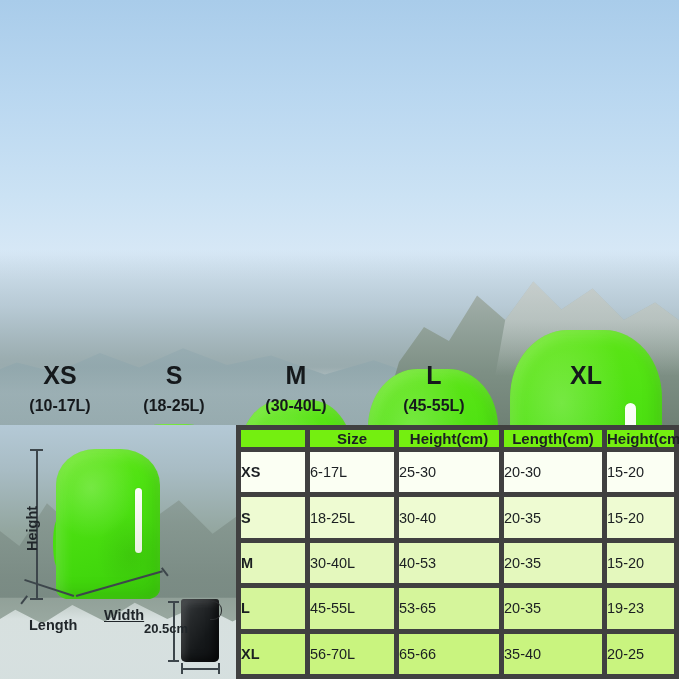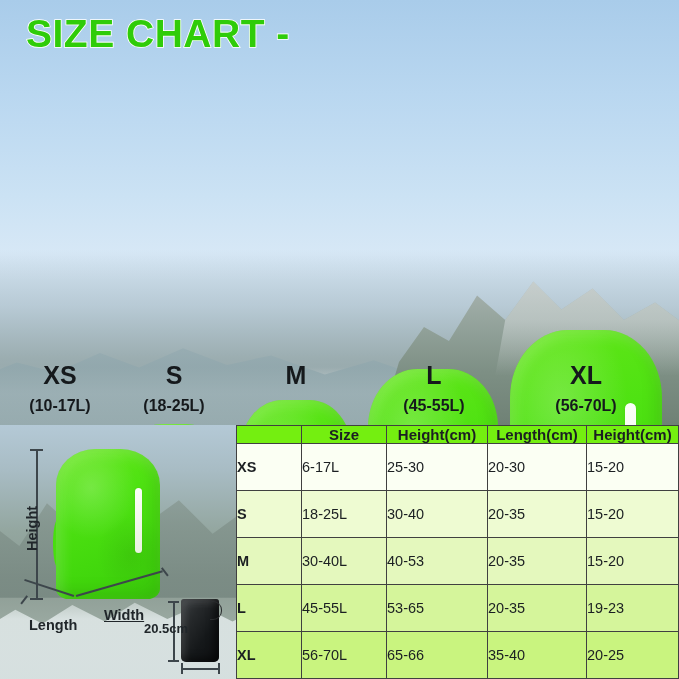--- a/index.html
+++ b/index.html
@@ -122,21 +122,21 @@
     border:1.6px solid #2a2d2f;border-left:none;border-radius:0 9px 9px 0;
   }
 
   
   .tbl{
     position:absolute;left:236px;top:0;width:443px;height:254px;
     border-collapse:collapse;table-layout:fixed;
     font-size:14.5px;color:#1b1f22;
   }
   .tbl td,.tbl th{
-    border:1px solid #404040;vertical-align:middle;
+    border:5px solid #404040;vertical-align:middle;
     padding:0;font-weight:normal;
   }
   .tbl th{background:#74ef10;font-weight:bold;font-size:15px;}
   .tbl td.rowhead{font-weight:bold;}
   .r0 td{background:#fbfff3;}
   .r1 td{background:#eefbd2;}
   .r2 td{background:#e4f8bd;}
   .r3 td{background:#d5f59b;}
   .r4 td{background:#c9f47f;}
 </style>
@@ -147,21 +147,20 @@
 
   <div class="top-scene">
     <div class="haze"></div>
     <div class="snowfield"></div>
     <div class="ridge ridge-a"></div>
     <div class="ridge ridge-b"></div>
     <div class="ridge ridge-snow"></div>
   </div>
 
   <div class="title-block">
-    <div class="headline">SIZE CHART -</div>
   </div>
 
   <div class="bag" style="left:14px;bottom:67px;width:92px;height:165px;">
     <div class="bag-side"></div>
     <div class="bag-body"></div>
     <div class="bag-strip"></div>
   </div>
   <div class="bag" style="left:124px;bottom:67px;width:100px;height:188px;">
     <div class="bag-side"></div>
     <div class="bag-body"></div>
@@ -186,28 +185,28 @@
   <div class="size-label" style="left:8px;top:362px;width:104px;">
     <div class="sz">XS</div>
     <div class="lt">(10-17L)</div>
   </div>
   <div class="size-label" style="left:122px;top:362px;width:104px;">
     <div class="sz">S</div>
     <div class="lt">(18-25L)</div>
   </div>
   <div class="size-label" style="left:244px;top:362px;width:104px;">
     <div class="sz">M</div>
+    <div class="lt">(30-40L)</div>
   </div>
   <div class="size-label" style="left:382px;top:362px;width:104px;">
     <div class="sz">L</div>
     <div class="lt">(45-55L)</div>
   </div>
   <div class="size-label" style="left:534px;top:362px;width:104px;">
     <div class="sz">XL</div>
-    <div class="lt">(56-70L)</div>
   </div>
 
   <div class="bottom">
 
     <div class="bottom-photo">
       <div class="bp-rock"></div>
       <div class="bp-snow"></div>
 
       <div class="dim-bag">
         <div class="bag-side"></div>

